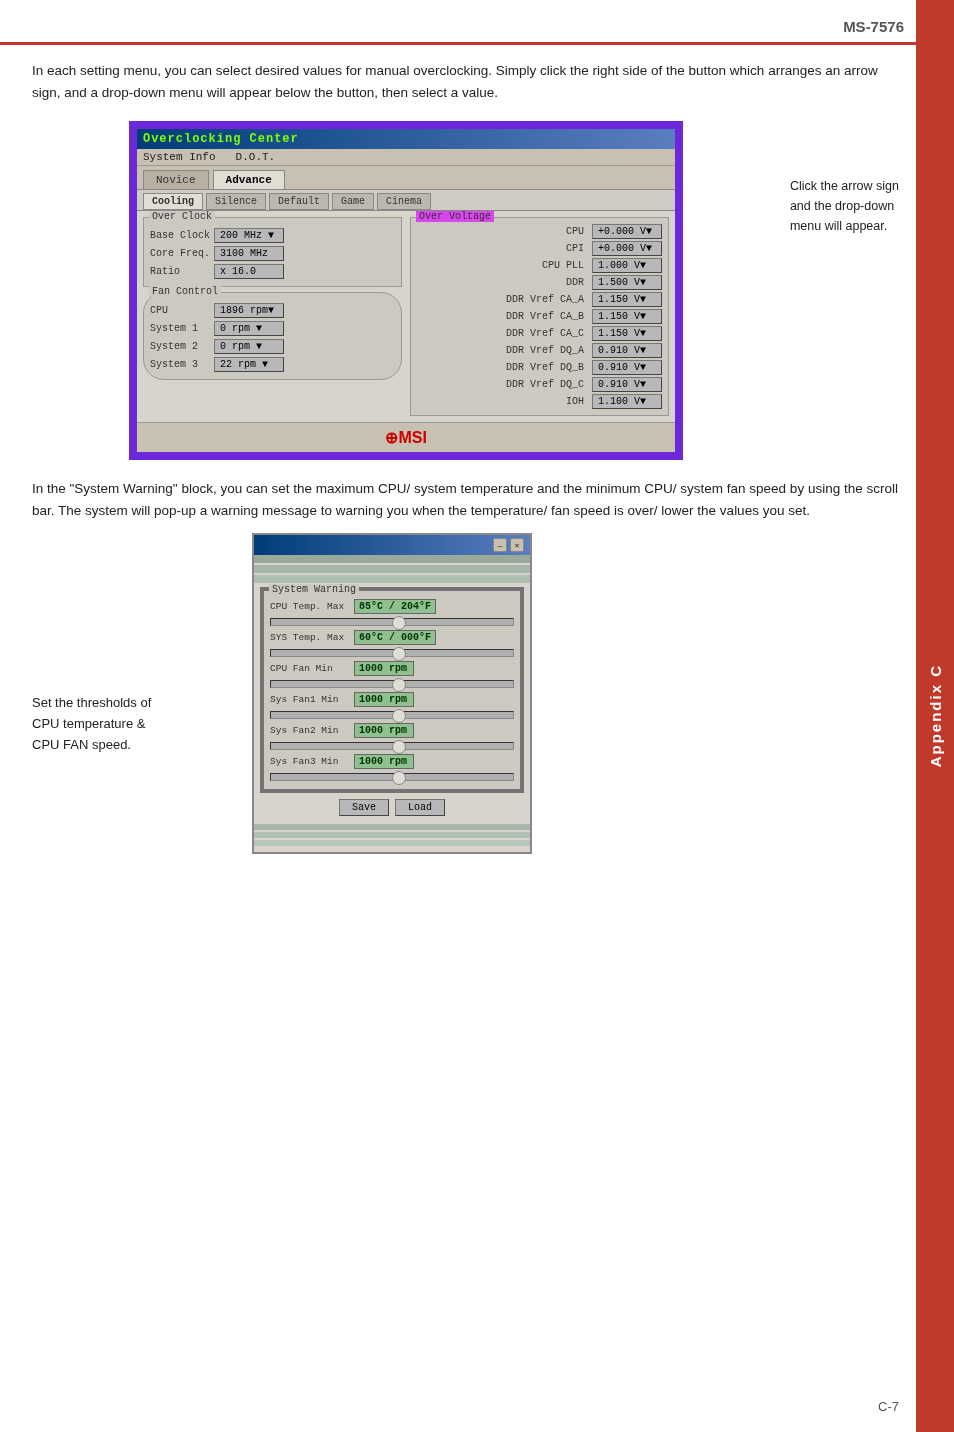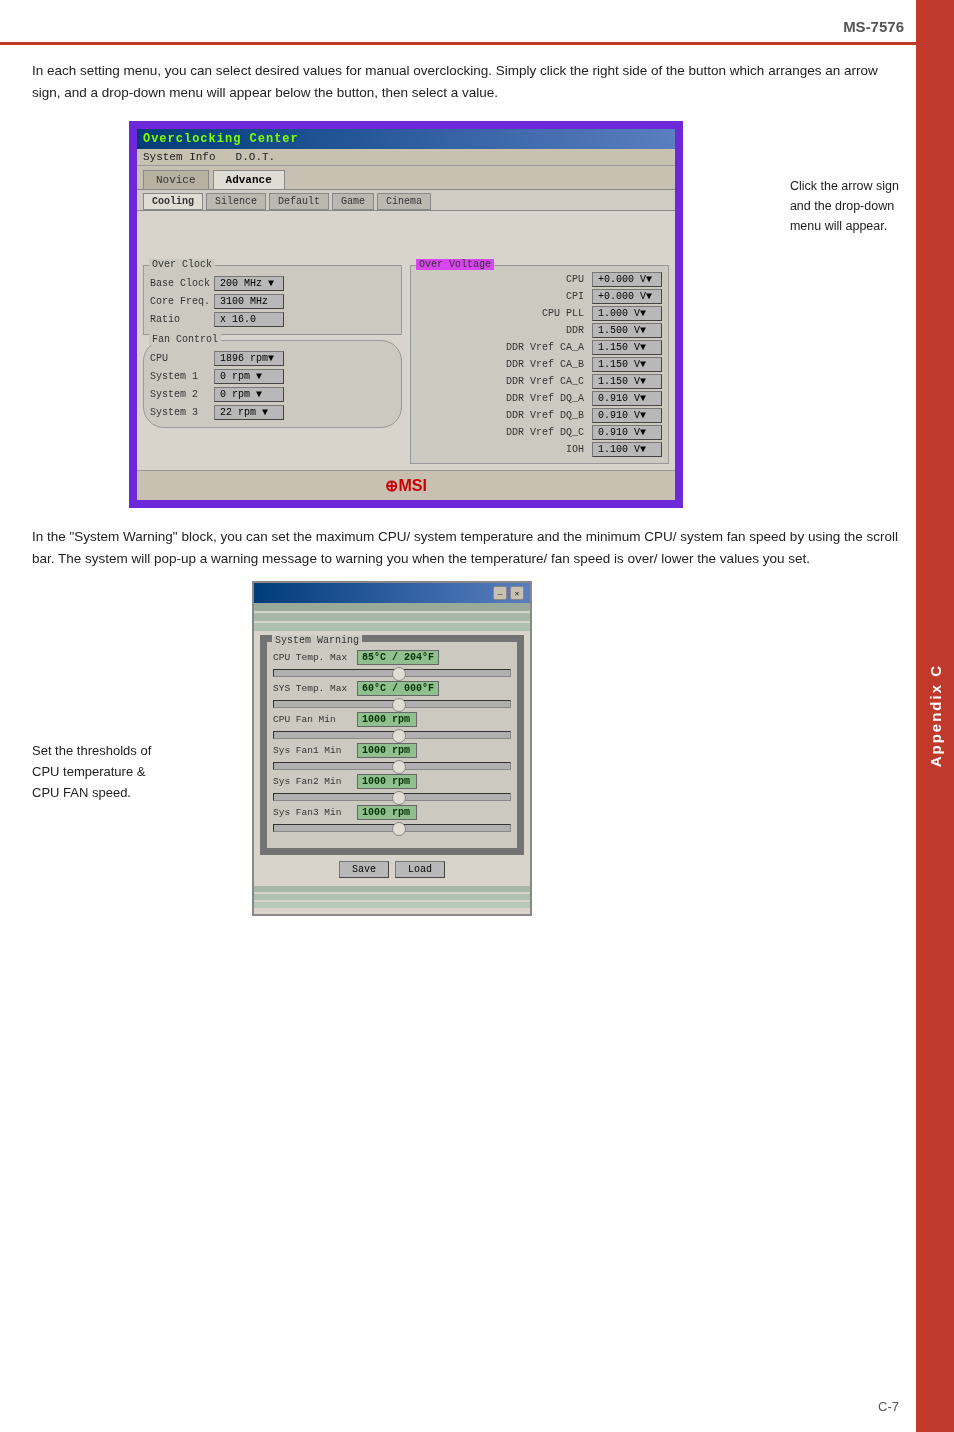--- a/index.html
+++ b/index.html
@@ -122,21 +122,21 @@
     .oc-tab2 {
       padding: 2px 8px;
       font-size: 10px;
       border: 1px solid #888;
       background: #bbb8b0;
       cursor: default;
       color: #333;
     }
     .oc-tab2.active { background: #e0ddd5; font-weight: bold; }
 
-    .oc-left, .oc-right { flex: 1; margin-top: 48px; }
+    .oc-left, .oc-right { flex: 1; }
 
     .oc-group {
       border: 1px solid #999;
       background: #ccc9c0;
       padding: 4px 6px;
       margin-bottom: 5px;
       position: relative;
     }
     .oc-group-title {
       position: absolute;
@@ -261,24 +261,24 @@
       justify-content: center;
       cursor: default;
     }
 
     .oc-window2-body {
       background: #d8d4cc;
       padding: 0 0 6px 0;
     }
 
     .sw-group {
-      border: 7px solid #737373;
+      border: 4px solid #737373;
       background: #ccc9c0;
       margin: 2px 6px;
-      padding: 8px 6px 12px 6px;
+      padding: 8px 6px 4px 6px;
       position: relative;
     }
     .sw-group-title {
       position: absolute;
       top: -7px;
       left: 5px;
       background: #ccc9c0;
       padding: 0 3px;
       font-size: 10px;
       color: #333;

